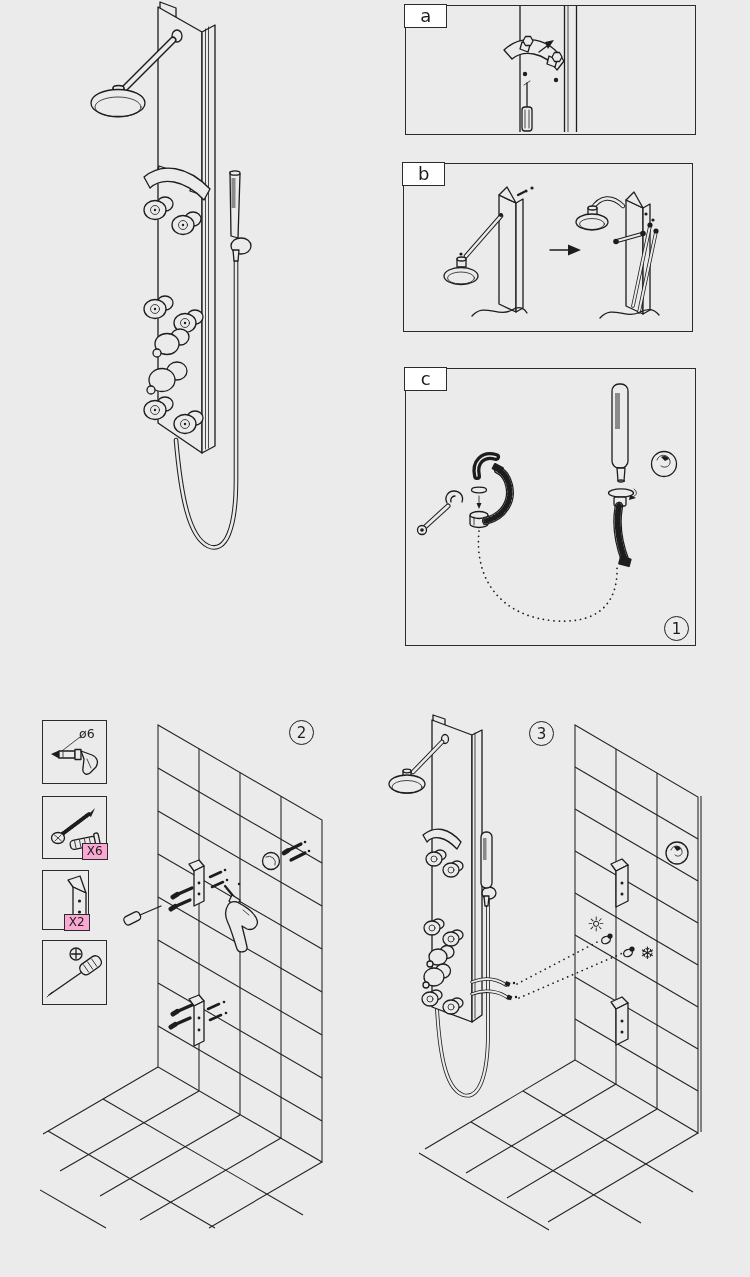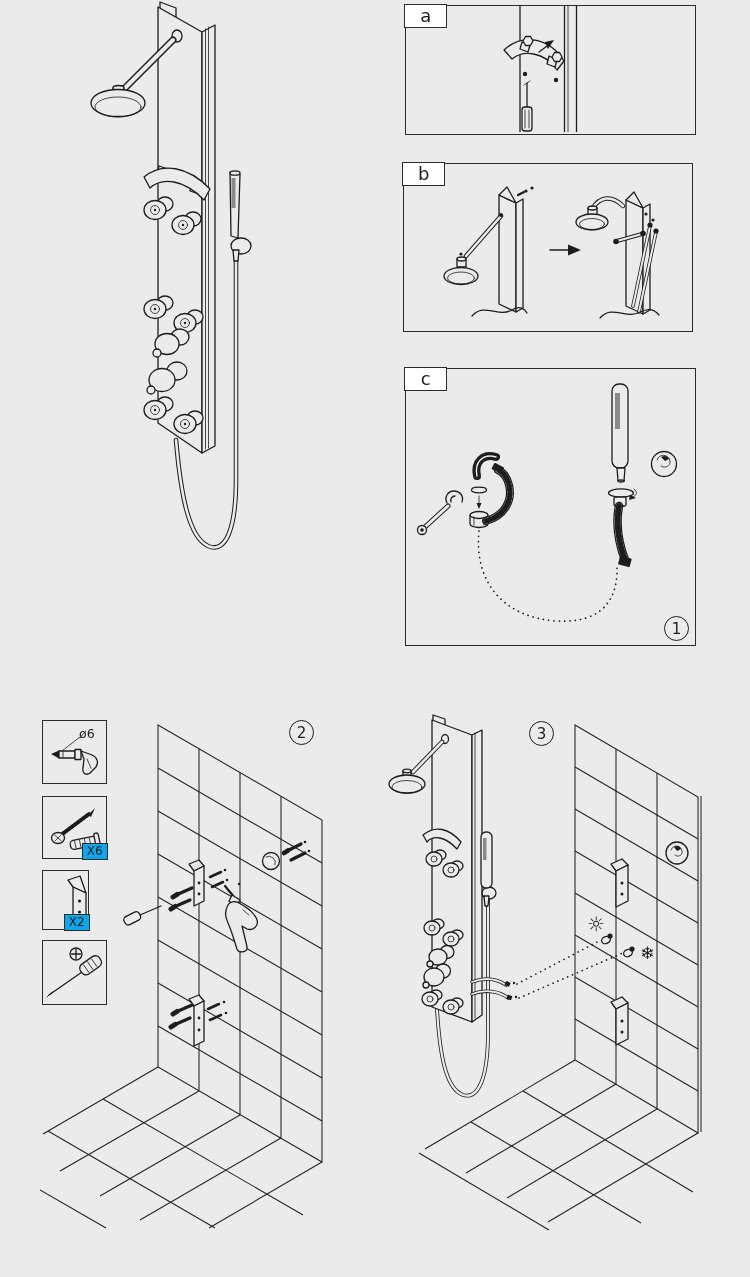--- a/index.html
+++ b/index.html
@@ -5,21 +5,21 @@
   html,body{margin:0;padding:0;}
   body{width:750px;height:1277px;background:#ebebeb;position:relative;overflow:hidden;
        font-family:"DejaVu Sans","Liberation Sans",sans-serif;color:#1d1d1d;}
   .abs{position:absolute;}
   .inset{position:absolute;border:1.8px solid #2b2b2b;background:#ebebeb;box-sizing:border-box;}
   .tab-label{position:absolute;left:-1.8px;top:-1.8px;width:43px;height:24px;border:1.8px solid #2b2b2b;
        background:#ffffff;box-sizing:border-box;display:flex;align-items:center;justify-content:center;
        font-size:18px;line-height:1;}
   .part-box{position:absolute;border:1.8px solid #2b2b2b;background:#ebebeb;box-sizing:border-box;}
   .qty-tag{position:absolute;right:-1.8px;bottom:-1.8px;min-width:26px;height:17px;border:1.6px solid #2b2b2b;
-       background:#0ea5e9;box-sizing:border-box;display:flex;align-items:center;justify-content:center;
+       background:#f9a8d4;box-sizing:border-box;display:flex;align-items:center;justify-content:center;
        font-size:12px;padding:0 2px;}
   .circ{position:absolute;width:25px;height:25px;border:1.6px solid #1d1d1d;border-radius:50%;
        display:flex;align-items:center;justify-content:center;font-size:15px;background:transparent;box-sizing:border-box;}
   .dia-note{position:absolute;left:24px;top:5px;font-size:12.5px;margin-left:12px;}
   svg .ln{stroke:#1d1d1d;fill:none;stroke-width:1.3;stroke-linecap:round;stroke-linejoin:round;}
   svg .t8{stroke-width:.8;}
   svg .fb{fill:#ebebeb;stroke:#1d1d1d;stroke-width:1.3;stroke-linejoin:round;}
   svg .dk{fill:#1d1d1d;stroke:none;}
   svg .grid{stroke:#222;fill:none;stroke-width:1.05;}
   svg .tubeO{stroke:#1d1d1d;fill:none;stroke-linecap:round;}

